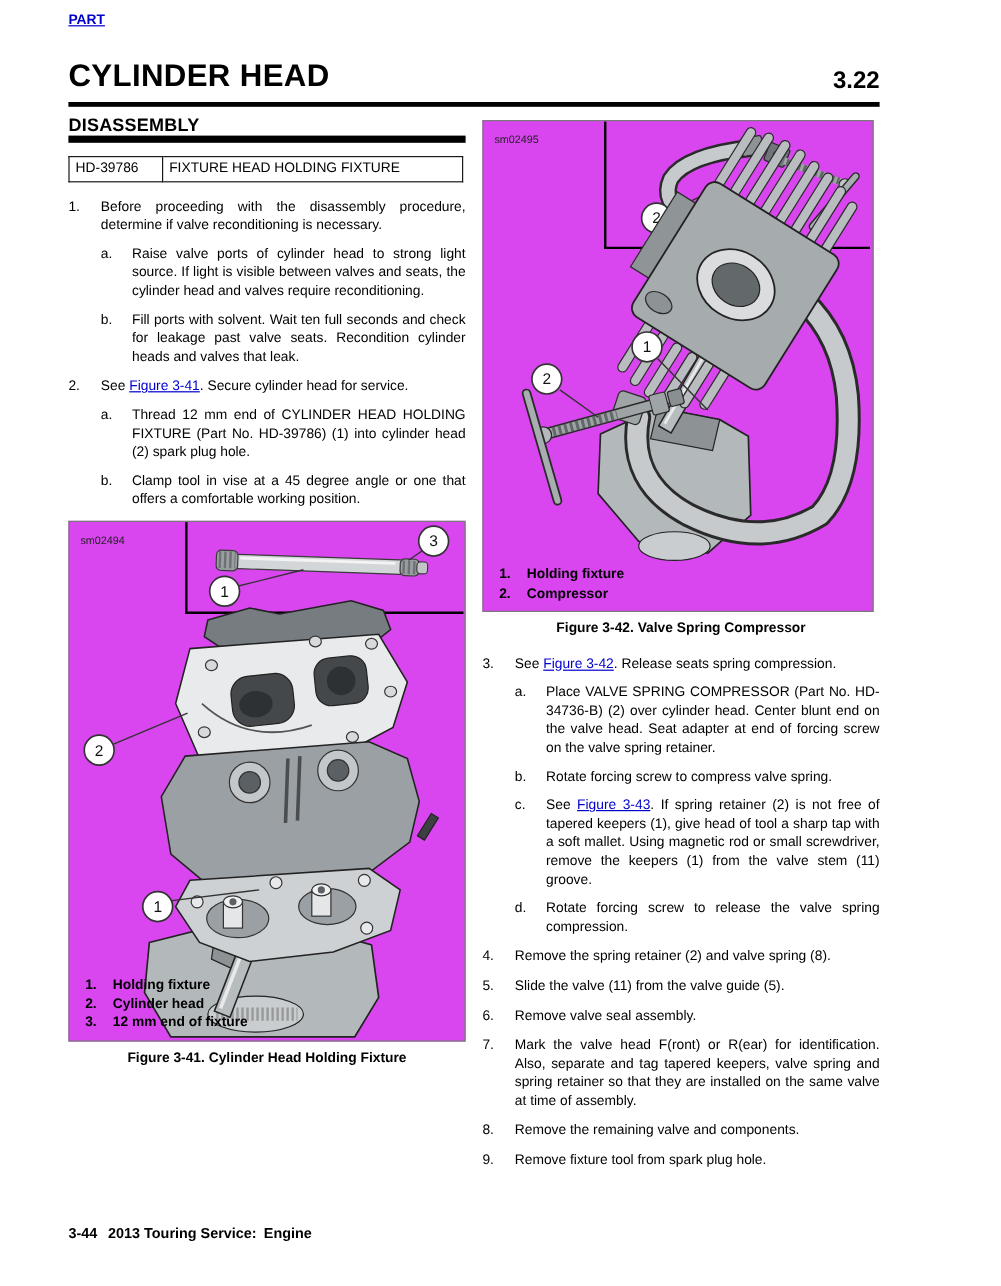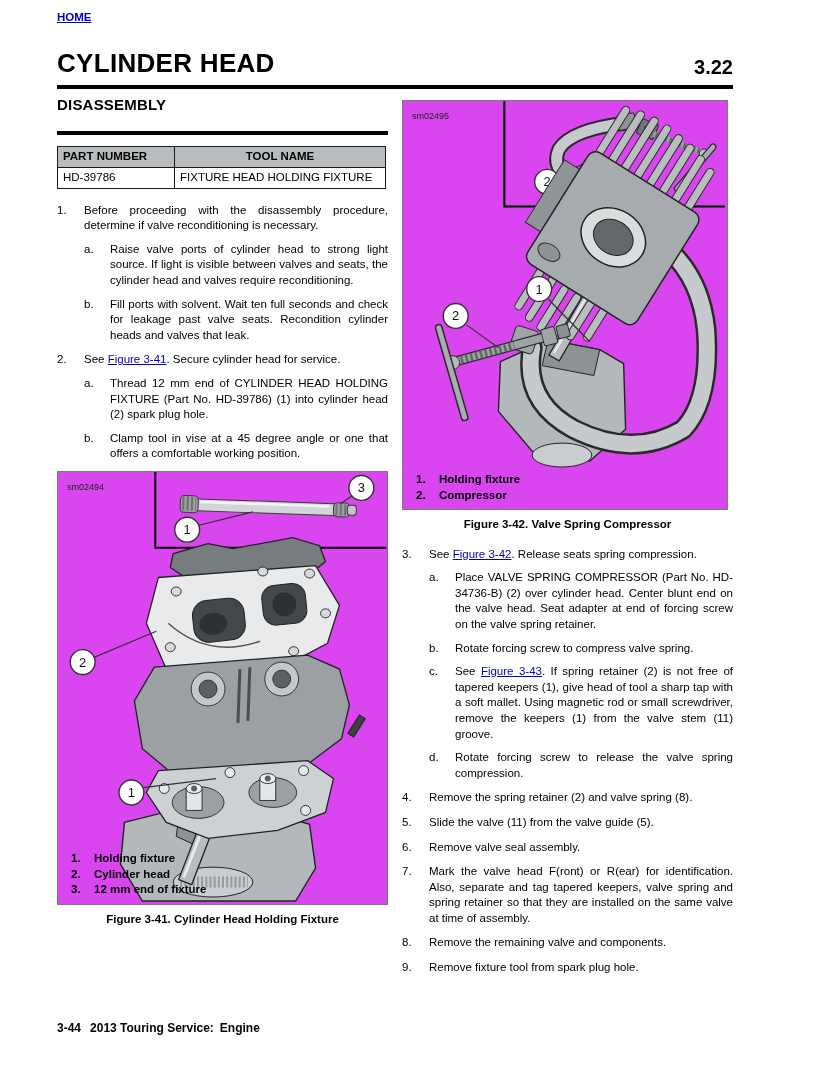--- a/index.html
+++ b/index.html
@@ -7,22 +7,22 @@
        font-family:"Liberation Sans",sans-serif;color:#000;}
   .home{position:absolute;left:57px;top:11px;font-size:11.5px;font-weight:bold;
         color:#0000cc;text-decoration:underline;cursor:pointer;}
   .titlebar{position:absolute;left:57px;top:48px;width:676px;display:flex;
             justify-content:space-between;align-items:flex-end;}
   .title{font-size:26px;font-weight:bold;letter-spacing:.3px;}
   .pagenum{font-size:20px;font-weight:bold;}
   .titlerule{position:absolute;left:57px;top:85px;width:676px;height:4px;background:#000;}
   .columns{position:absolute;left:57px;top:97px;width:676px;display:flex;gap:14px;}
   .col{width:331px;font-size:11.5px;line-height:15.6px;}
-  .sect{font-size:15px;font-weight:bold;letter-spacing:.2px;padding-bottom:18px;
-        border-bottom:4px solid #000000;}
+  .sect{font-size:15px;font-weight:bold;letter-spacing:.2px;padding-bottom:0;
+        border-bottom:6px solid #000000;}
   table.tools{border-collapse:collapse;width:329px;margin-top:11px;font-size:11.5px;}
   table.tools th,table.tools td{border:1px solid #1a1a1a;padding:2px 5px;height:16px;}
   table.tools th{background:#b9bcbe;font-weight:bold;}
   th.c1{text-align:left;width:106px;}
   th.c2{text-align:center;}
   .step{display:flex;margin-top:9px;}
   .step>.n{flex:0 0 27px;}
   .step>.t{flex:1;text-align:justify;}
   .sub{display:flex;margin:8px 0 0 27px;}
   .sub>.n{flex:0 0 26px;}
@@ -36,39 +36,35 @@
   .legend .li{display:flex;line-height:15.5px;}
   .legend .li .n{width:23px;}
   .caption{text-align:center;font-weight:bold;margin-top:7px;font-size:11.5px;}
   .footer{position:absolute;left:57px;top:1021px;font-size:12px;font-weight:bold;}
   .footer span{margin-right:9px;}
   svg text.co{font-family:"Liberation Sans",sans-serif;font-size:13px;fill:#111;}
 </style>
 </head>
 <body>
 
-<a class="home" href="#">HOME</a>
+<a class="home" href="#">PART</a>
 
 <div class="titlebar">
   <span class="title">CYLINDER HEAD</span>
   <span class="pagenum">3.22</span>
 </div>
 <div class="titlerule"></div>
 
 <div class="columns">
 
   <div class="col">
     <div class="sect">DISASSEMBLY</div>
 
     <table class="tools">
       <tbody>
-          <tr>
-        <th class="c1">PART NUMBER</th>
-        <th class="c2">TOOL NAME</th>
-      </tr>
       <tr>
         <td>HD-39786</td>
         <td>FIXTURE HEAD HOLDING FIXTURE</td>
       </tr>
     </tbody>
       </table>
 
     <div class="step" style="margin-top:14px">
       <span class="n">1.</span>
       <span class="t">Before proceeding with the disassembly procedure, determine if valve reconditioning is necessary.</span>

